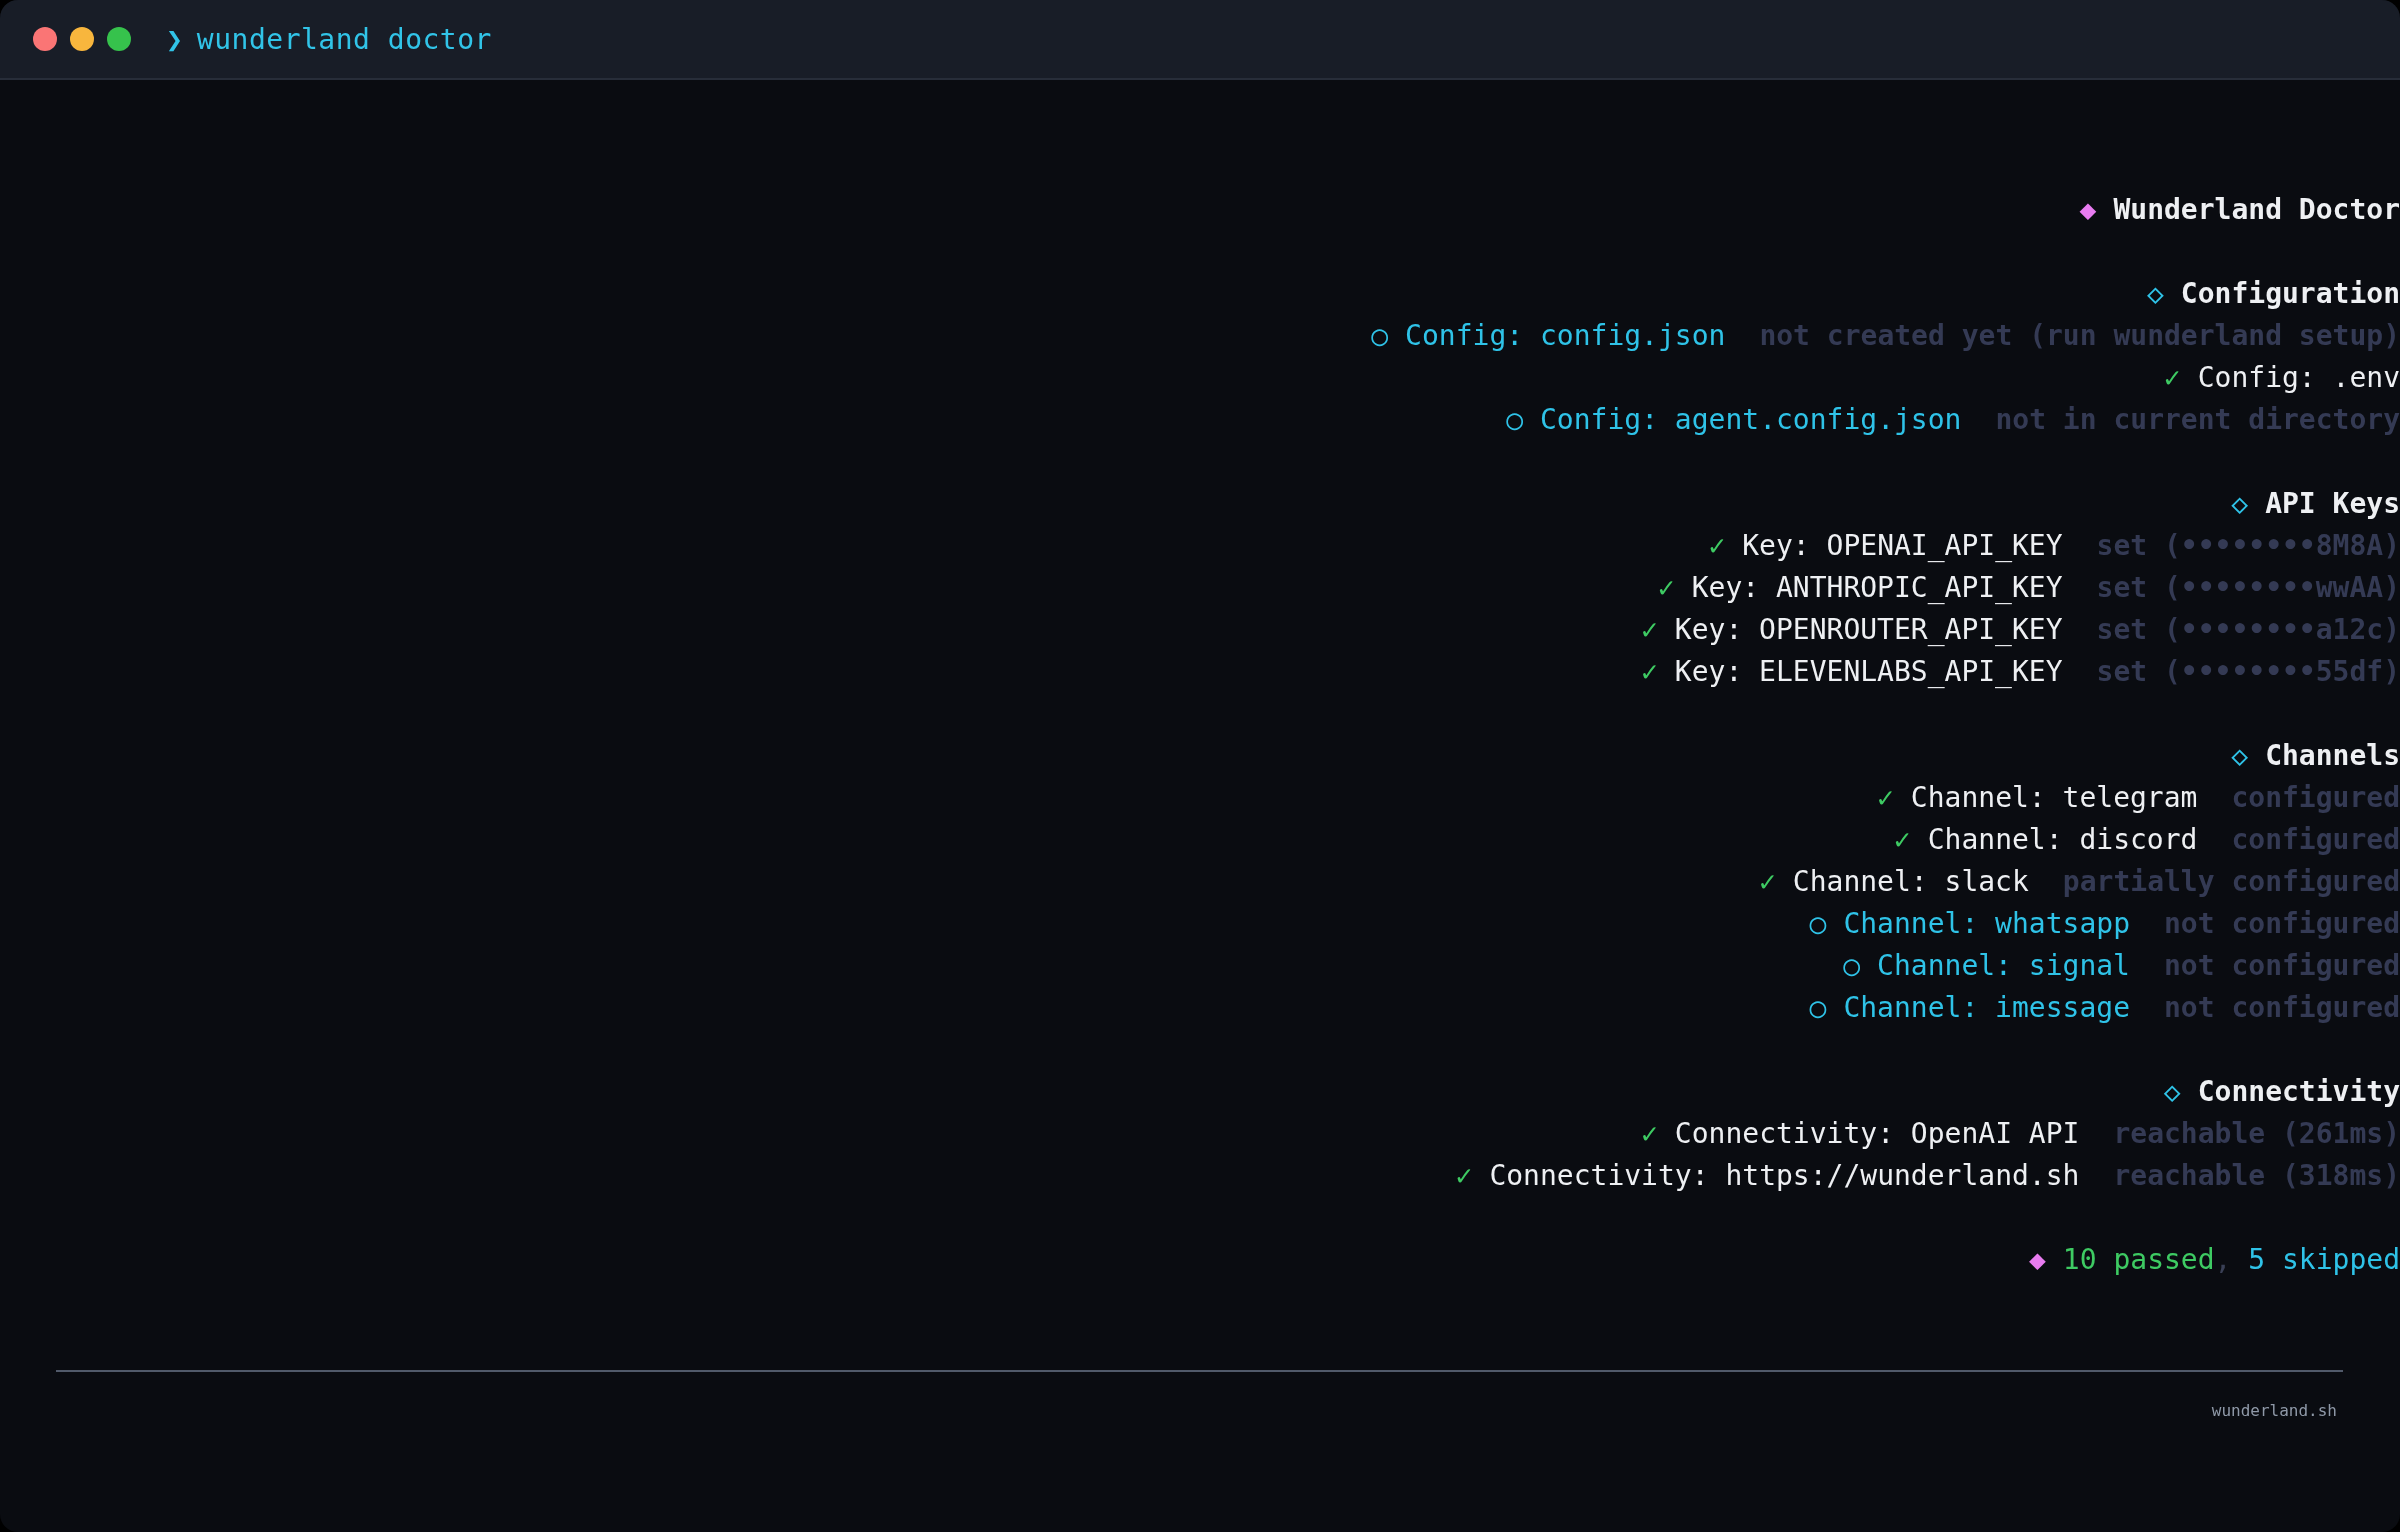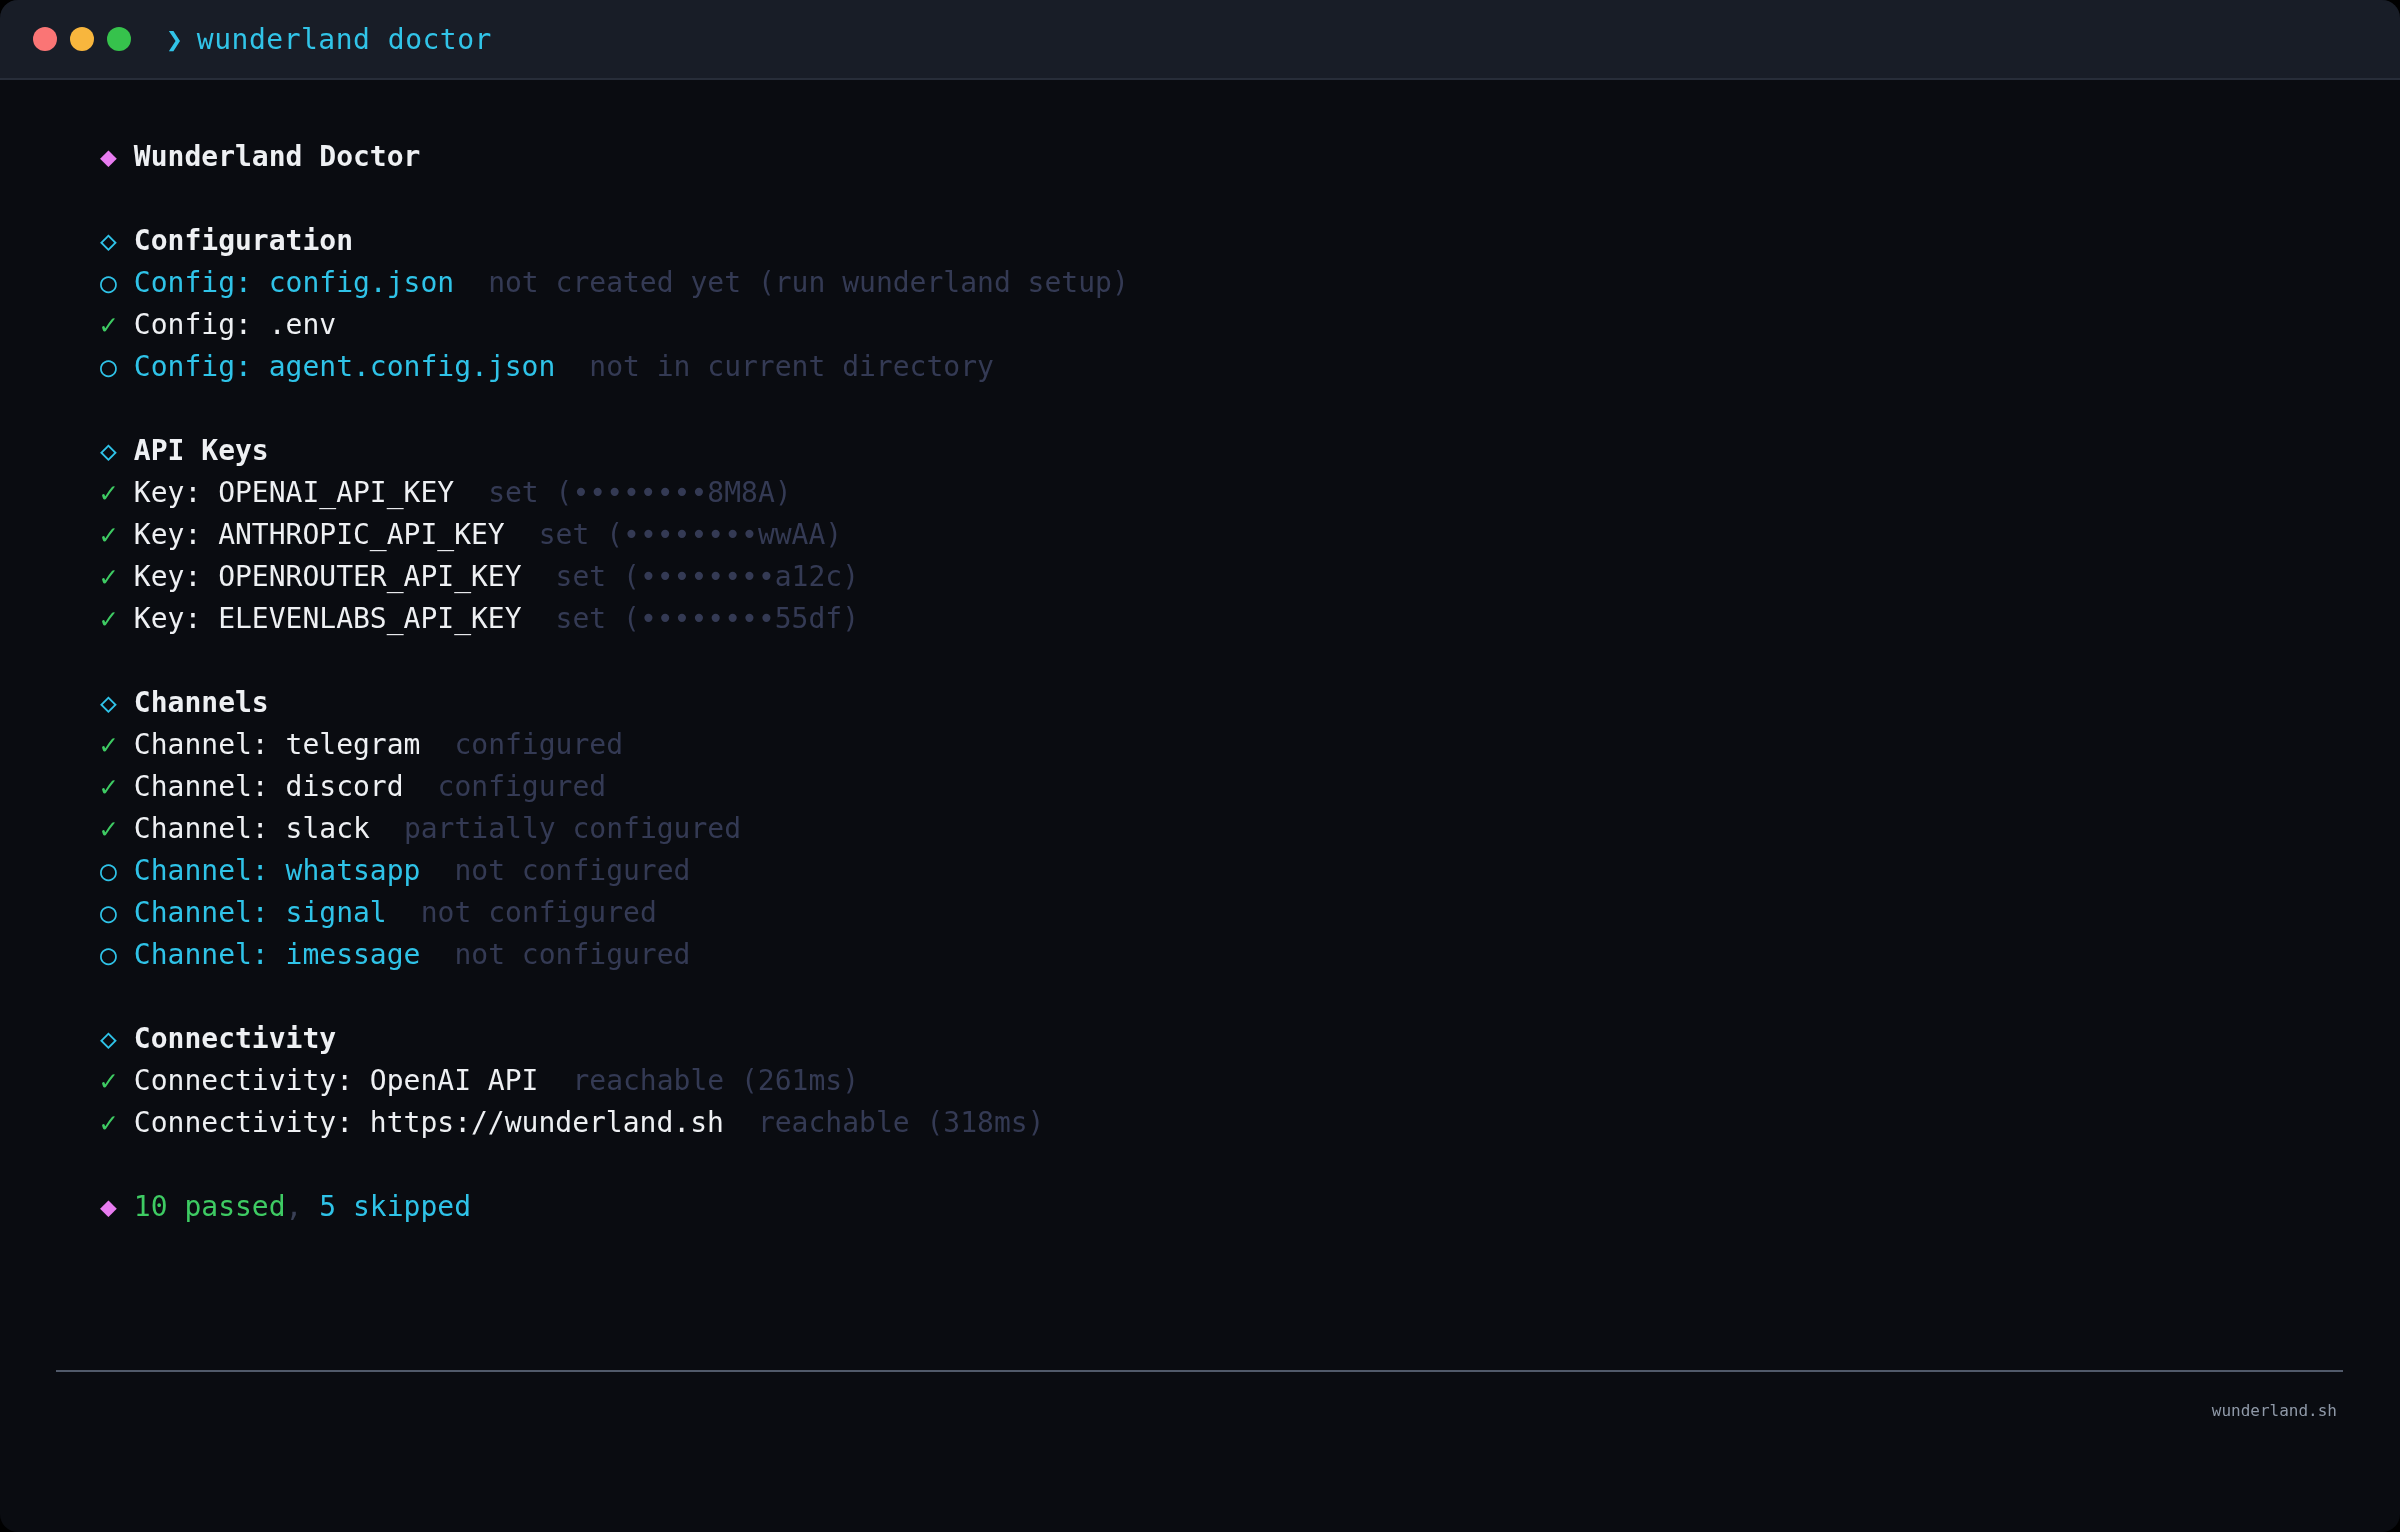--- a/index.html
+++ b/index.html
@@ -40,31 +40,32 @@
     margin-left: 22px;
   }
   .window-title {
     color: #31c4e8;
     font-size: 28px;
     margin-left: 14px;
     letter-spacing: 0.5px;
   }
   
   .report {
-    padding: 56px 0 0 100px;
+    padding: 109px 0 0 100px;
     white-space: pre;
+    text-align: right;
   }
   .line {
     height: 42px;
     line-height: 42px;
     font-size: 28px;
     white-space: pre;
   }
   .lbl      { margin-left: 17px; }
-  .note     { margin-left: 34px; color: #343a54; }
+  .note     { margin-left: 34px; color: #343a54; font-weight: bold; }
   .white    { color: #eef0f3; }
   .bold     { font-weight: bold; }
   .cyan     { color: #2fc3e8; }
   .green    { color: #3ecb63; }
   .pink     { color: #e87cf0; }
   .dim      { color: #3a4056; }
   
   .separator {
     position: absolute;
     left: 56px;

